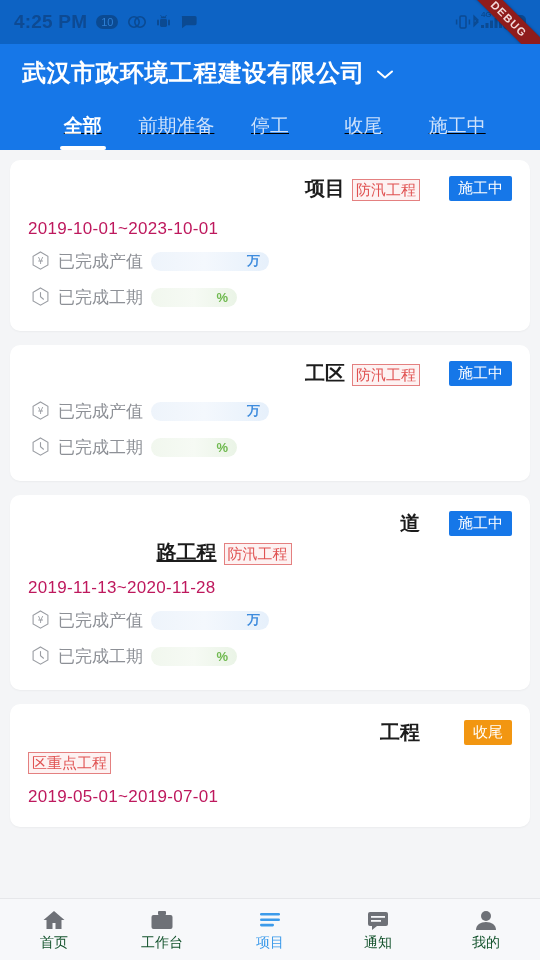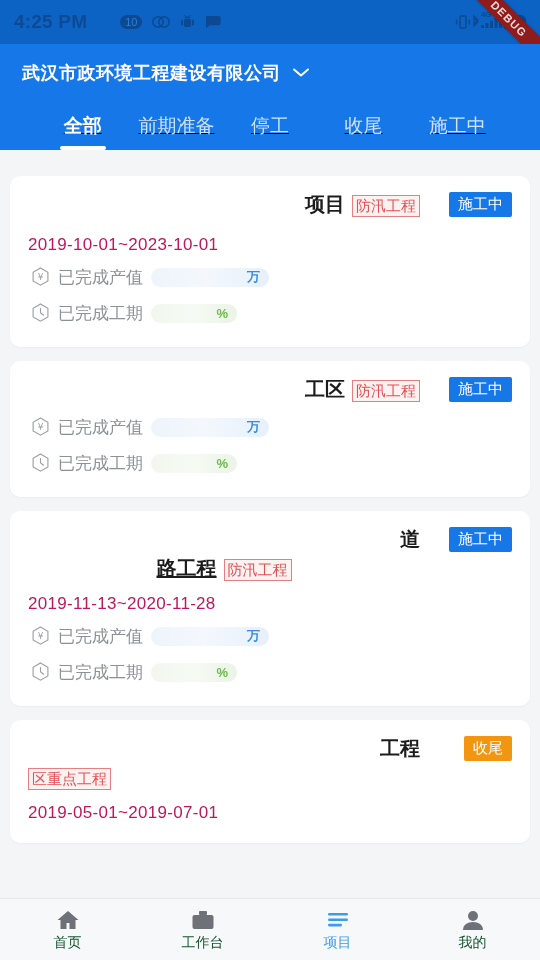--- a/index.html
+++ b/index.html
@@ -15,21 +15,21 @@
   .statusbar{
     height:44px; background:#0d63c4; color:#0a4f9e;
     display:flex; align-items:center; padding:12px 14px;
     position:relative; overflow:hidden;
   }
   .sb-left{ display:flex; align-items:center; gap:9px; }
   .sb-time{ font-size:19px; font-weight:700; color:#0d4a93; letter-spacing:.2px; }
   .sb-badge{
     background:#0b4a92; color:#2d7fd6; font-size:11px; font-weight:400;
     border-radius:9px; min-width:22px; height:14px; display:flex;
-    align-items:center; justify-content:center; padding:0 5px;margin-left:24px;
+    align-items:center; justify-content:center; padding:0 5px;
   }
   .sb-ico{ display:flex; align-items:center; color:#0b4a92; }
   .sb-right{ margin-left:auto; display:flex; align-items:center; }
   .sb-batt{
     background:#0b4a92; color:#3a86d8; font-size:10px; font-weight:700;
     border-radius:5px; padding:2px 6px; display:flex; align-items:center;
   }
   .debug-ribbon{
     position:absolute; right:-34px; top:10px; width:130px;
     transform:rotate(45deg);
@@ -37,42 +37,42 @@
     font-size:11px; font-weight:700; letter-spacing:1.2px;
     text-align:center; padding:3px 0;
     box-shadow:0 0 3px rgba(0,0,0,.35);
     z-index:30;
   }
 
   
   .header{ background:#1677e8; padding:0 22px; }
   .company{
     display:flex; align-items:center; gap:10px;
-    height:58px; color:#fff; font-size:18px; font-weight:700;
+    height:58px; color:#fff; font-size:24px; font-weight:700;
     letter-spacing:.5px;
   }
   .chev{ display:inline-block; }
 
   
   .tabs{
     background:#1677e8; display:flex; align-items:flex-end;
     padding:0 36px; height:48px; gap:0;text-decoration:underline;
   }
   .tab{
     flex:1; text-align:center; color:#cfe2fb; font-size:19px;
     padding-bottom:11px; position:relative; white-space:nowrap;
   }
   .tab.active{ color:#fff; font-weight:700; }
   .tab.active:after{
     content:""; position:absolute; left:50%; transform:translateX(-50%);
     bottom:0; width:46px; height:4px; background:#fff; border-radius:2px;
   }
 
   
-  .list{ padding:26px 10px 0; height:806px; overflow:hidden; }
+  .list{ padding:10px 10px 0; height:806px; overflow:hidden; }
   .card{
     background:#fff; border-radius:10px; margin-bottom:14px;
     padding:14px 18px 16px; position:relative;
     box-shadow:0 1px 2px rgba(0,0,0,.04);
   }
   .card-head{ position:relative; min-height:34px; }
   .title-wrap{
     padding-right:92px; text-align:right;
     font-size:20px; font-weight:700; color:#1c1c1c; line-height:1.45;
   }
@@ -347,19 +347,30 @@
           <rect x="2" y="2" width="20" height="2.6" rx="1.3" fill="#3d9bea"></rect>
           <rect x="2" y="7.4" width="20" height="2.6" rx="1.3" fill="#3d9bea"></rect>
           <rect x="2" y="12.8" width="14" height="2.6" rx="1.3" fill="#3d9bea"></rect>
         </svg>
     </span>
     <span>项目</span>
   </div>
   <div class="nav-item">
     <span class="nav-ico">
       <svg width="24" height="21" viewBox="0 0 24 21">
+          <rect x="2" y="2" width="20" height="14" rx="2" fill="#6e7177"></rect>
+          <path d="M6 16l0 4 5-4z" fill="#6e7177"></path>
+          <rect x="5" y="6" width="14" height="1.8" fill="#f7f8fa"></rect>
+          <rect x="5" y="10" width="10" height="1.8" fill="#f7f8fa"></rect>
+        </svg>
+    </span>
+    <span>通知</span>
+  </div>
+  <div class="nav-item">
+    <span class="nav-ico">
+      <svg width="24" height="21" viewBox="0 0 24 21">
           <circle cx="12" cy="6" r="5" fill="#6e7177"></circle>
           <path d="M2 20c0-5.3 4.5-8 10-8s10 2.7 10 8z" fill="#6e7177"></path>
         </svg>
     </span>
     <span>我的</span>
   </div>
 </div>
 
 </body></html>

